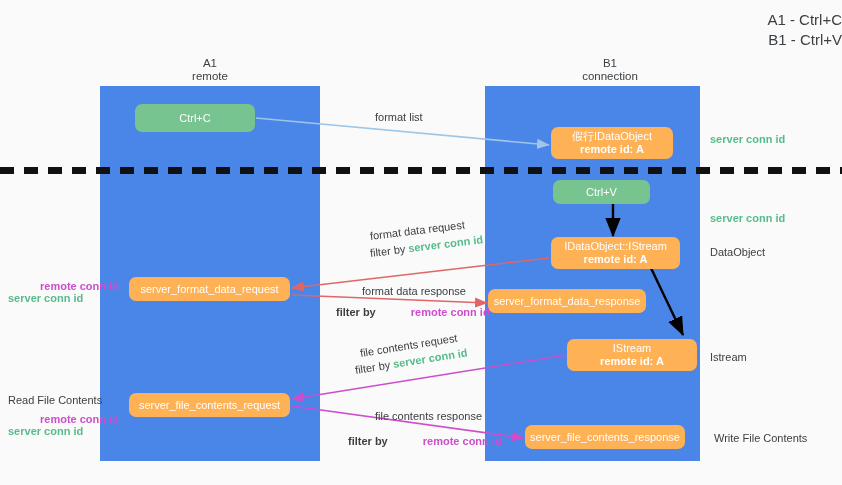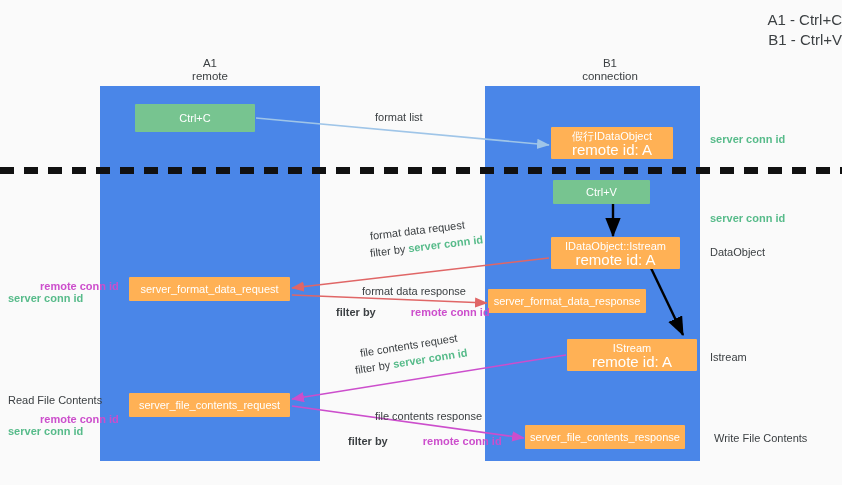--- a/index.html
+++ b/index.html
@@ -73,26 +73,26 @@
     position: absolute;
     box-sizing: border-box;
     display: flex;
     flex-direction: column;
     align-items: center;
     justify-content: center;
     text-align: center;
     color: #ffffff;
     font-size: 11px;
     line-height: 13px;
-    border-radius: 1px;
+    border-radius: 7px;
     padding: 2px 4px;
   }
   .node.green  { background: #76c893; background: #77c490; }
   .node.orange { background: #ffb155; }
-  .node .l2 { font-size: 15px; }
+  .node .l2 { font-size: 11px; font-weight: bold; }
 
   
   .lbl {
     position: absolute;
     font-size: 11px;
     line-height: 14px;
     color: #3c4043;
     white-space: nowrap;
   }
   .green-t  { color: #57bb8a; font-weight: bold; }
@@ -163,21 +163,21 @@
   <div class="node orange" style="left:551px; top:127px; width:122px; height:32px;">
     <span>假行IDataObject</span>
     <span class="l2">remote id: A</span>
   </div>
 
   <div class="node green" style="left:553px; top:180px; width:97px; height:24px;">
     <span>Ctrl+V</span>
   </div>
 
   <div class="node orange" style="left:551px; top:237px; width:129px; height:32px;">
-    <span>IDataObject::Istream</span>
+    <span>IDataObject::IStream</span>
     <span class="l2">remote id: A</span>
   </div>
 
   <div class="node orange" style="left:129px; top:277px; width:161px; height:24px;">
     <span>server_format_data_request</span>
   </div>
 
   <div class="node orange" style="left:488px; top:289px; width:158px; height:24px;">
     <span>server_format_data_response</span>
   </div>

